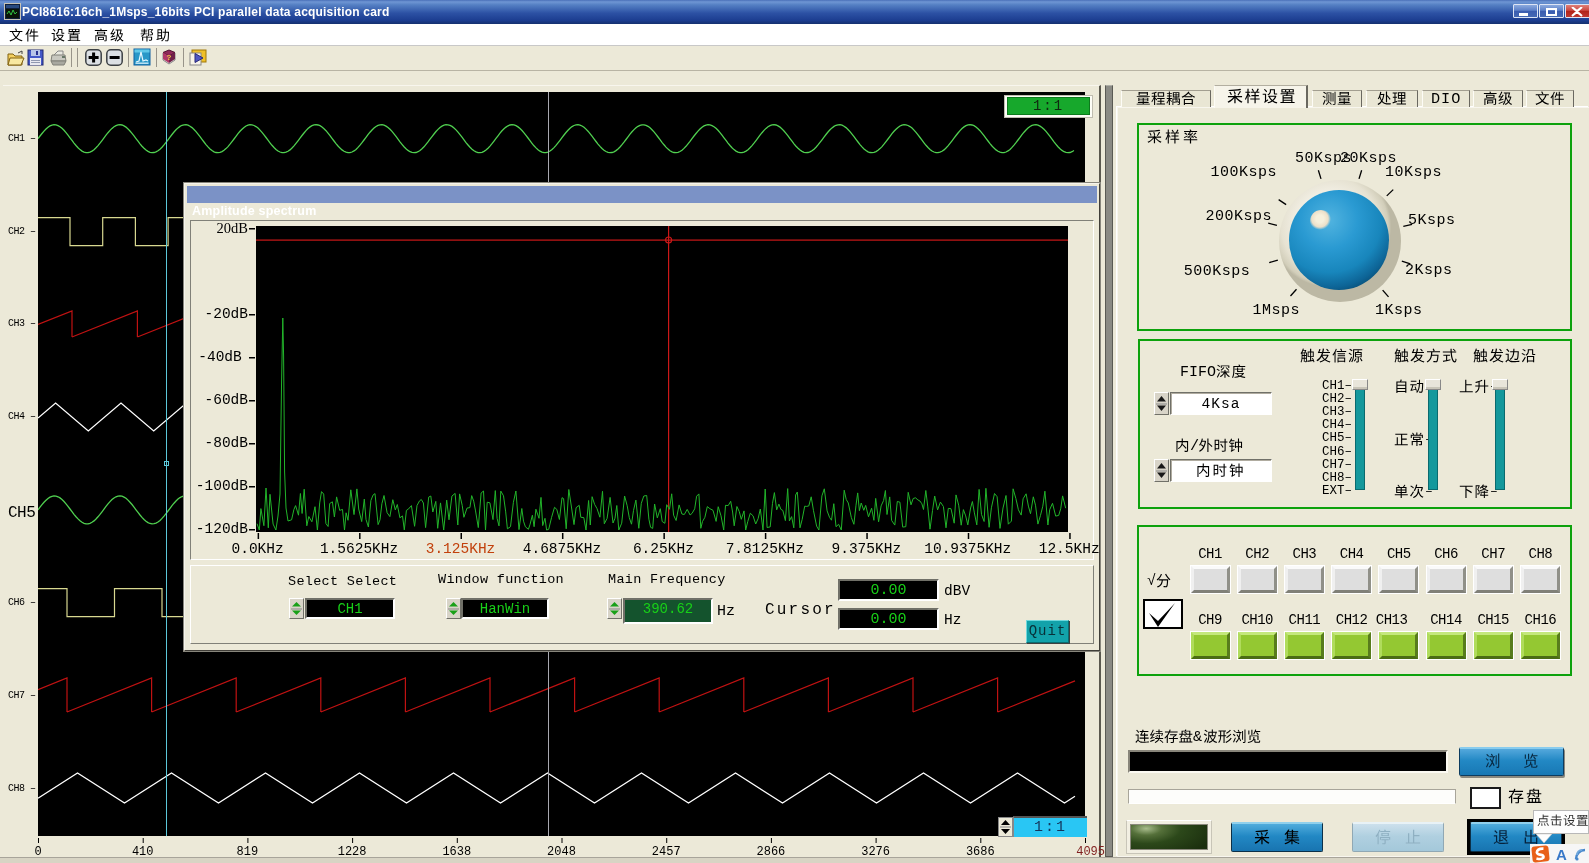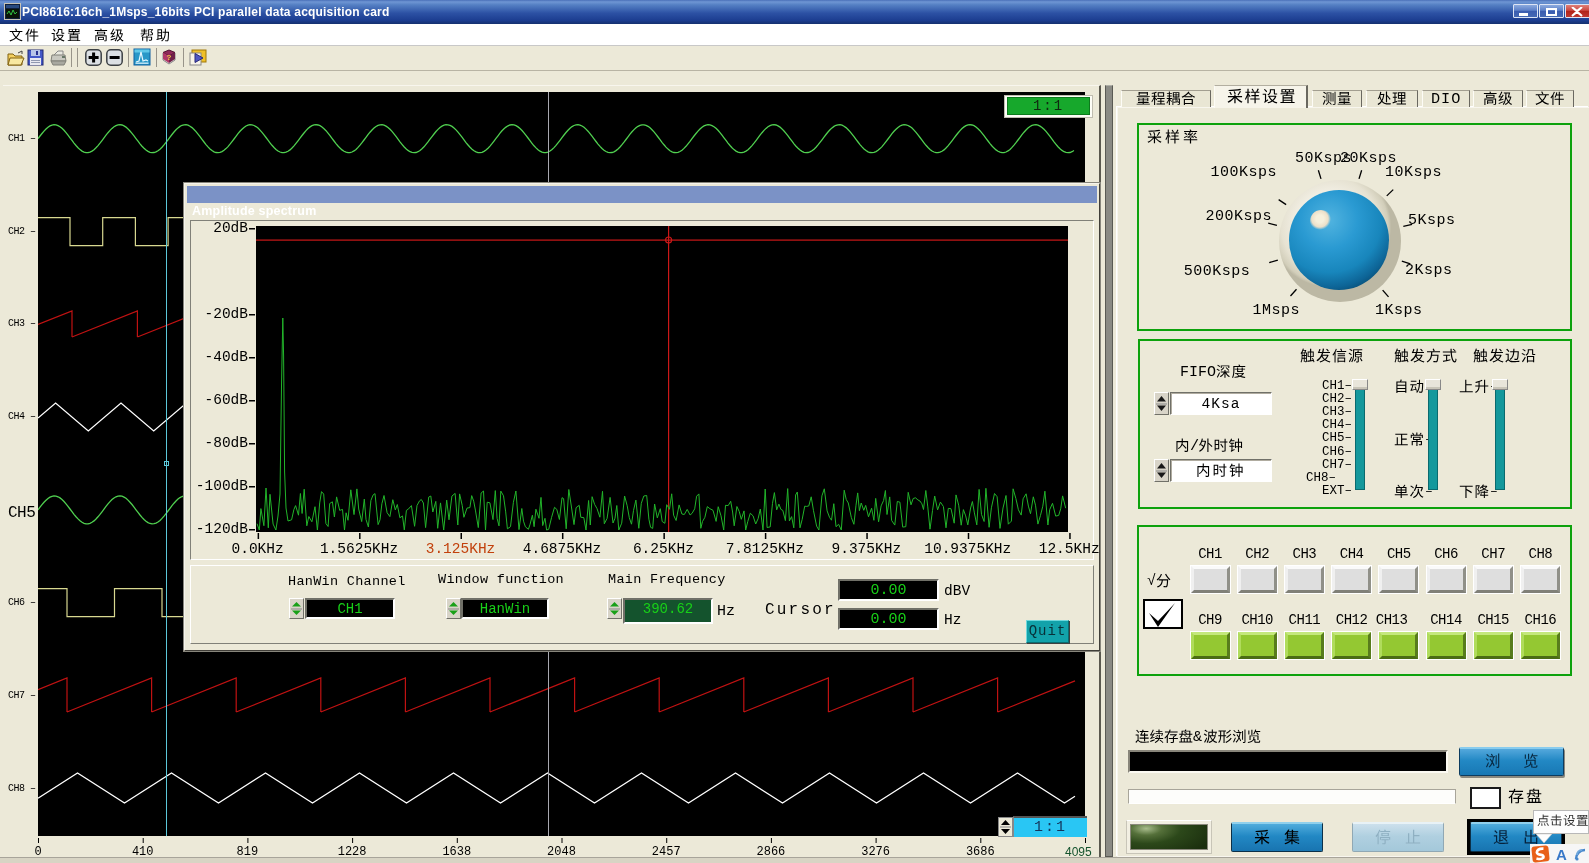--- a/index.html
+++ b/index.html
@@ -216,30 +216,30 @@
 <div style="position:absolute;left:18px;top:845px;width:40px;height:12px;white-space:nowrap;font-family:'Liberation Mono';font-size:12px;text-align:center;color:#000;">0</div>
 <div style="position:absolute;left:122.7px;top:845px;width:40px;height:12px;white-space:nowrap;font-family:'Liberation Mono';font-size:12px;text-align:center;color:#000;">410</div>
 <div style="position:absolute;left:227.4px;top:845px;width:40px;height:12px;white-space:nowrap;font-family:'Liberation Mono';font-size:12px;text-align:center;color:#000;">819</div>
 <div style="position:absolute;left:332.1px;top:845px;width:40px;height:12px;white-space:nowrap;font-family:'Liberation Mono';font-size:12px;text-align:center;color:#000;">1228</div>
 <div style="position:absolute;left:436.8px;top:845px;width:40px;height:12px;white-space:nowrap;font-family:'Liberation Mono';font-size:12px;text-align:center;color:#000;">1638</div>
 <div style="position:absolute;left:541.5px;top:845px;width:40px;height:12px;white-space:nowrap;font-family:'Liberation Mono';font-size:12px;text-align:center;color:#000;">2048</div>
 <div style="position:absolute;left:646.2px;top:845px;width:40px;height:12px;white-space:nowrap;font-family:'Liberation Mono';font-size:12px;text-align:center;color:#000;">2457</div>
 <div style="position:absolute;left:750.9px;top:845px;width:40px;height:12px;white-space:nowrap;font-family:'Liberation Mono';font-size:12px;text-align:center;color:#000;">2866</div>
 <div style="position:absolute;left:855.6px;top:845px;width:40px;height:12px;white-space:nowrap;font-family:'Liberation Mono';font-size:12px;text-align:center;color:#000;">3276</div>
 <div style="position:absolute;left:960.3px;top:845px;width:40px;height:12px;white-space:nowrap;font-family:'Liberation Mono';font-size:12px;text-align:center;color:#000;">3686</div>
-<div style="position:absolute;left:1065px;top:845px;width:40px;height:12px;white-space:nowrap;font-family:Liberation Sans, sans-serif;font-size:12px;text-align:left;color:#14532d;">4095</div>
+<div style="position:absolute;left:1065px;top:845px;width:40px;height:12px;white-space:nowrap;font-family:Liberation Mono, monospace;font-size:12px;text-align:right;color:#7f1d1d;">4095</div>
 <div style="position:absolute;left:184px;top:183px;width:916px;height:468px;white-space:nowrap;background:#ece9d8;border:1px solid #f6f4ec;border-right:1px solid #403e38;border-bottom:1px solid #403e38;box-shadow:0 0 0 1px #88867c;"></div>
 <div style="position:absolute;left:187px;top:186px;width:910px;height:17px;white-space:nowrap;background:#7b92c6;">
     <div style="color:#fff;font-weight:bold;font-size:12.5px;padding:18px 0 0 5px;letter-spacing:0.2px">Amplitude spectrum</div>
   </div>
 <div style="position:absolute;left:190px;top:220px;width:904px;height:340px;white-space:nowrap;background:#ece9d8;border:1px solid #808078;border-right:1px solid #fff;border-bottom:1px solid #fff;"></div>
 <div style="position:absolute;left:256px;top:226px;width:812px;height:306px;white-space:nowrap;background:#000;"></div>
-<div style="position:absolute;left:192px;top:220px;width:56px;height:15px;white-space:nowrap;font-family:Liberation Mono, monospace;font-size:14.5px;text-align:right;color:#000;">20dB</div>
+<div style="position:absolute;left:192px;top:220px;width:56px;height:15px;white-space:nowrap;font-family:Liberation Serif, serif;font-size:14.5px;text-align:right;color:#000;">20dB</div>
 <div style="position:absolute;left:192px;top:306px;width:56px;height:15px;white-space:nowrap;font-family:'Liberation Mono';font-size:14.5px;text-align:right;color:#000;">-20dB</div>
-<div style="position:absolute;left:192px;top:349px;width:56px;height:15px;white-space:nowrap;font-family:'Liberation Mono';font-size:14.5px;text-align:right;color:#000;">-40dB</div>
+<div style="position:absolute;left:192px;top:349px;width:56px;height:15px;white-space:nowrap;font-family:'Liberation Mono';font-size:14.5px;text-align:center;color:#000;">-40dB</div>
 <div style="position:absolute;left:192px;top:392px;width:56px;height:15px;white-space:nowrap;font-family:'Liberation Mono';font-size:14.5px;text-align:right;color:#000;">-60dB</div>
 <div style="position:absolute;left:192px;top:435px;width:56px;height:15px;white-space:nowrap;font-family:'Liberation Mono';font-size:14.5px;text-align:right;color:#000;">-80dB</div>
 <div style="position:absolute;left:192px;top:478px;width:56px;height:15px;white-space:nowrap;font-family:'Liberation Mono';font-size:14.5px;text-align:right;color:#000;">-100dB</div>
 <div style="position:absolute;left:192px;top:521px;width:56px;height:15px;white-space:nowrap;font-family:'Liberation Mono';font-size:14.5px;text-align:right;color:#000;">-120dB</div>
 <div style="position:absolute;left:212.6px;top:541px;width:90px;height:14px;white-space:nowrap;font-family:'Liberation Mono';font-size:14.5px;text-align:center;color:#000;">0.0KHz</div>
 <div style="position:absolute;left:314.05px;top:541px;width:90px;height:14px;white-space:nowrap;font-family:'Liberation Mono';font-size:14.5px;text-align:center;color:#000;">1.5625KHz</div>
 <div style="position:absolute;left:415.5px;top:541px;width:90px;height:14px;white-space:nowrap;font-family:'Liberation Mono';font-size:14.5px;text-align:center;color:#c2410c;">3.125KHz</div>
 <div style="position:absolute;left:516.95px;top:541px;width:90px;height:14px;white-space:nowrap;font-family:'Liberation Mono';font-size:14.5px;text-align:center;color:#000;">4.6875KHz</div>
 <div style="position:absolute;left:618.4px;top:541px;width:90px;height:14px;white-space:nowrap;font-family:'Liberation Mono';font-size:14.5px;text-align:center;color:#000;">6.25KHz</div>
 <div style="position:absolute;left:719.85px;top:541px;width:90px;height:14px;white-space:nowrap;font-family:'Liberation Mono';font-size:14.5px;text-align:center;color:#000;">7.8125KHz</div>
@@ -264,21 +264,21 @@
     <rect x="967.75" y="533" width="1.5" height="6" fill="#000"></rect>
     <rect x="1069.2" y="533" width="1.5" height="6" fill="#000"></rect>
   </svg>
 <svg class="abs" style="left:256px;top:226px" width="812" height="306">
     <rect x="0" y="13.5" width="812" height="1.2" fill="#cc1818"></rect>
     <rect x="412" y="0" width="1.2" height="306" fill="#cc1818"></rect>
     <circle cx="412.6" cy="14" r="3" fill="none" stroke="#cc1818" stroke-width="1.2"></circle>
     <path d="M1 297.7 L3.3 304 L4.9 282.6 L7.9 299.7 L10 262 L12.3 301.8 L14 268.3 L17.1 298.1 L19.9 304 L22 290 L24 268 L25.5 160 L26.8 92 L27.6 130 L28.6 246 L30 282 L32 295 L35.6 293.8 L37.9 283.5 L39.6 279.6 L42.5 289.2 L44.4 267.5 L46.1 287.5 L48.2 263.2 L50.8 299.8 L52.8 290.5 L55.9 295.8 L59 280.7 L61.4 304 L63.7 276.9 L65.5 265.6 L67.7 268.1 L69.9 297.5 L72.1 300.5 L73.7 277.5 L76.4 275.8 L78.4 291 L80.6 270.9 L83.7 284.4 L86.5 283.4 L88.5 304 L90.1 286.8 L92 294.3 L94.8 263.8 L98 288.6 L100.9 262.9 L102.7 283 L105.7 295.6 L108.3 273.1 L110 293.4 L112.4 301 L114.9 274.5 L117 269.1 L119 267.6 L122.1 298.6 L124 293.8 L125.9 277.7 L128 269.5 L131.1 286.7 L133.9 290.6 L136.8 273.7 L139.3 283.9 L141.3 278.5 L143.9 291.8 L146.5 289.9 L148.3 303.9 L150.4 284.4 L152.6 282.9 L155.4 279.6 L158.6 300.3 L161 279.5 L163.5 274.9 L165.3 273.5 L167.4 277 L169.6 301.6 L172.7 271.1 L174.8 270 L176.8 286 L179.8 275.4 L181.7 302.3 L184.5 276.9 L187.7 304 L190.7 274.1 L193 293.8 L195.9 270.1 L199.1 267.4 L201.8 299 L203.6 267.9 L206.2 279.3 L207.9 291.3 L211 282.1 L213.9 281.6 L215.7 269.6 L217.7 275.2 L219.4 284.1 L222.3 301.6 L225.1 267 L227.5 265 L229.5 304 L231.2 276.2 L233.9 276.8 L237 293.6 L239.3 264.6 L241.1 292.4 L243 299.9 L244.8 265.1 L247.5 269.8 L249.7 285.9 L251.4 302.8 L254.5 300.7 L257.4 276.3 L259.9 265 L263 303.6 L265.8 282.5 L267.5 295.2 L269.4 300.8 L272.4 303.3 L274.1 298.2 L276.4 289.2 L278.1 300.7 L279.9 283.2 L283 292.3 L285 271.4 L286.7 299.6 L289 292.3 L290.6 304 L292.7 303.3 L295.6 291.3 L298.5 281.3 L300.8 283.4 L303.4 293.5 L306 271.7 L307.6 272.6 L310.2 302.8 L312.8 263.5 L315.3 280 L318 298.6 L320.1 281.7 L323.2 279.3 L324.8 291.3 L327.8 291.6 L330 304 L332.6 274.5 L334.3 299 L336.1 270.7 L338.6 278.4 L341 282.6 L343.9 291.2 L346.5 265.3 L348.3 297.8 L351.1 292.4 L354.1 271.4 L357 297 L359 292.2 L360.8 279.5 L362.8 304 L365.7 297.2 L368.6 270 L371.2 279.8 L373.3 291.7 L375.5 298.2 L377.5 284.5 L379.9 274.1 L382.8 302.3 L385.3 277.3 L387.8 270 L390.7 269.5 L392.9 293.2 L394.6 301.3 L396.7 302.4 L398.6 278 L401.3 291.9 L404.3 282.7 L406.2 295.5 L408.9 297.3 L410.7 278.7 L413.5 283.3 L415.7 267.8 L417.6 289.2 L420.1 294.5 L423.1 278.9 L425.9 288 L428.3 288.5 L431.2 283.4 L434.1 289 L436.1 287.3 L438.7 282.8 L440.6 270.2 L442.9 267.9 L444.8 302.3 L446.5 295.5 L448.9 291.3 L451.3 280.6 L453.9 282.7 L457 284.3 L460.1 295.4 L462.2 280.7 L465 289.8 L467.7 304 L469.5 279.3 L472.2 279.6 L474.7 275.3 L476.6 286 L478.2 299.8 L480.9 280.5 L483.2 285.4 L485.3 293.3 L488 284.9 L489.7 304 L491.8 295.4 L494.3 287.2 L497.1 289.9 L499.7 298 L502.1 292.7 L504.3 283 L507 304 L509.2 263 L511.1 301.5 L514.2 300.9 L516.5 277.3 L518.4 266.6 L520.7 283.9 L522.9 278.1 L524.9 283.4 L526.8 284.4 L529.4 294.6 L531.7 262.6 L533.4 294.9 L535.6 290.6 L537.8 301.8 L539.6 269 L541.3 266 L544 301.8 L546.2 293.3 L548.7 280.2 L550.7 280.4 L552.8 279.9 L555.2 270.8 L557.5 284.7 L560.6 300.1 L562.9 304 L565.9 269.9 L568.3 262.8 L571.1 284.9 L573.6 291.5 L575.5 294.2 L577.8 277.7 L580 300.7 L582.6 298.3 L585.3 304 L588.2 264.2 L590.2 273.4 L592.3 277 L595.3 291.4 L597.9 298.3 L600 279.2 L601.7 266.9 L603.4 284.7 L605.2 277 L607.8 284.3 L609.7 279.4 L612.5 290.8 L615.6 282.2 L617.9 294.3 L619.7 272.4 L622.6 295.8 L625.1 279.9 L627.6 274.5 L629.4 264.5 L631 288.5 L633.7 270.9 L635.6 294.4 L638.8 299.1 L641.3 275.5 L643.9 276.2 L646.7 301.1 L649.8 300.7 L652.2 266.3 L655 278.8 L657.2 272.5 L659.5 271.8 L661.9 273.9 L663.9 275 L665.9 277.8 L667.5 283.5 L669.8 264.5 L671.7 280.1 L674 303.2 L676.5 284.6 L678.7 270 L681.6 283.9 L684.4 276.1 L687.4 280.5 L690 301.8 L692.3 282.4 L695 282.7 L698.2 297.2 L700 268.9 L702.7 279.2 L705.2 299.2 L707.4 283.6 L709.7 289.9 L711.8 298.9 L714.6 282 L716.4 275.5 L718.4 286.9 L720.8 298.9 L723.1 263.4 L725.5 288.4 L728.1 295.5 L729.9 262.3 L733.1 301.3 L735.4 281.8 L738.5 267.5 L741.1 270.7 L744 302.4 L747 282 L750 269.5 L752.3 298.2 L755.4 295.1 L757.1 262.8 L759.9 272.6 L762.4 283.8 L765.2 289.1 L767.1 272.8 L770.1 267.8 L772.4 280.1 L774.5 287.7 L777.3 270.8 L779.5 279.2 L781.9 298.1 L784.5 289.3 L786.8 280.2 L788.9 265.2 L791.9 299 L793.7 283.6 L796.5 277.3 L799.7 290.1 L802.7 289.4 L804.7 282.8 L806.6 269.9 L809.7 282.2" fill="none" stroke="#22b42a" stroke-width="1"></path>
   </svg>
 <div style="position:absolute;left:190px;top:565px;width:904px;height:79px;white-space:nowrap;background:#ece9d8;border:1px solid #fff;border-right:1px solid #808078;border-bottom:1px solid #808078;"></div>
-<div style="position:absolute;left:288px;top:574px;width:120px;height:16px;white-space:nowrap;font-family:'Liberation Mono';font-size:13.5px;letter-spacing:0.3px;">HanWin Channel</div>
+<div style="position:absolute;left:288px;top:574px;width:120px;height:16px;white-space:nowrap;font-family:'Liberation Mono';font-size:13.5px;letter-spacing:0.3px;">Select Select</div>
 <div style="position:absolute;left:438px;top:572px;width:130px;height:16px;white-space:nowrap;font-family:'Liberation Mono';font-size:13.5px;letter-spacing:0.3px;">Window function</div>
 <div style="position:absolute;left:608px;top:572px;width:120px;height:16px;white-space:nowrap;font-family:'Liberation Mono';font-size:13.5px;letter-spacing:0.3px;">Main Frequency</div>
 <div style="position:absolute;left:765px;top:601px;width:80px;height:18px;white-space:nowrap;font-family:'Liberation Mono';font-size:16px;letter-spacing:2.2px;">Cursor</div>
 <div style="position:absolute;left:289px;top:598px;width:15px;height:21px;white-space:nowrap;background:#d8d4c8;border:1px solid #fff;border-right:1px solid #707068;border-bottom:1px solid #707068;"><svg width="13" height="19">
       <path d="M6.5 3 L11 7.5 L2 7.5 Z" fill="#18a018"></path>
       <rect x="1" y="9.5" width="11" height="1" fill="#888"></rect>
       <path d="M6.5 16 L11 11.5 L2 11.5 Z" fill="#18a018"></path>
     </svg></div>
 <div style="position:absolute;left:305px;top:598px;width:90px;height:21px;white-space:nowrap;background:#000;border:2px solid #707068;border-right:2px solid #fff;border-bottom:2px solid #fff;">
     <div style="font-family:'Liberation Mono';font-size:14px;color:#18d018;text-align:center;padding-top:1px">CH1</div>
@@ -483,21 +483,21 @@
       <use href="#u6cbf" transform="translate(48,0) scale(0.015)" fill="#000"></use>
     </svg>
   </div>
 <div style="position:absolute;left:1306px;top:379px;width:46px;height:12px;white-space:nowrap;font-family:'Liberation Mono';font-size:12.5px;text-align:right;letter-spacing:0px;">CH1–</div>
 <div style="position:absolute;left:1306px;top:392.1px;width:46px;height:12px;white-space:nowrap;font-family:'Liberation Mono';font-size:12.5px;text-align:right;letter-spacing:0px;">CH2–</div>
 <div style="position:absolute;left:1306px;top:405.2px;width:46px;height:12px;white-space:nowrap;font-family:'Liberation Mono';font-size:12.5px;text-align:right;letter-spacing:0px;">CH3–</div>
 <div style="position:absolute;left:1306px;top:418.3px;width:46px;height:12px;white-space:nowrap;font-family:'Liberation Mono';font-size:12.5px;text-align:right;letter-spacing:0px;">CH4–</div>
 <div style="position:absolute;left:1306px;top:431.4px;width:46px;height:12px;white-space:nowrap;font-family:'Liberation Mono';font-size:12.5px;text-align:right;letter-spacing:0px;">CH5–</div>
 <div style="position:absolute;left:1306px;top:444.5px;width:46px;height:12px;white-space:nowrap;font-family:'Liberation Mono';font-size:12.5px;text-align:right;letter-spacing:0px;">CH6–</div>
 <div style="position:absolute;left:1306px;top:457.6px;width:46px;height:12px;white-space:nowrap;font-family:'Liberation Mono';font-size:12.5px;text-align:right;letter-spacing:0px;">CH7–</div>
-<div style="position:absolute;left:1306px;top:470.7px;width:46px;height:12px;white-space:nowrap;font-family:'Liberation Mono';font-size:12.5px;letter-spacing:0px;">CH8–</div>
+<div style="position:absolute;left:1306px;top:470.7px;width:46px;height:12px;white-space:nowrap;font-family:'Liberation Mono';font-size:12.5px;text-align:right;letter-spacing:0px;">CH8–</div>
 <div style="position:absolute;left:1306px;top:483.8px;width:46px;height:12px;white-space:nowrap;font-family:'Liberation Mono';font-size:12.5px;text-align:right;letter-spacing:0px;">EXT–</div>
 <div style="position:absolute;left:1355px;top:384px;width:10px;height:106px;white-space:nowrap;background:#14989c;border:1px solid #0a6a6e;"></div>
 <div style="position:absolute;left:1352px;top:379px;width:16px;height:11px;white-space:nowrap;background:#e8e5da;border:1px solid #888;border-top:1px solid #fff;border-left:1px solid #fff;box-shadow:inset 0 -2px 0 #c8c5b8;"></div>
 <div style="position:absolute;left:1394px;top:379px;width:60px;height:14px;white-space:nowrap;">
     <div style="display:flex">
       <svg width="31" height="15.66" style="overflow:visible;display:block">
         <use href="#u81ea" transform="translate(0,0) scale(0.0145)" fill="#000"></use>
         <use href="#u52a8" transform="translate(15.5,0) scale(0.0145)" fill="#000"></use>
       </svg>
       <span style="font-family:'Liberation Mono';font-size:13px">–</span>

